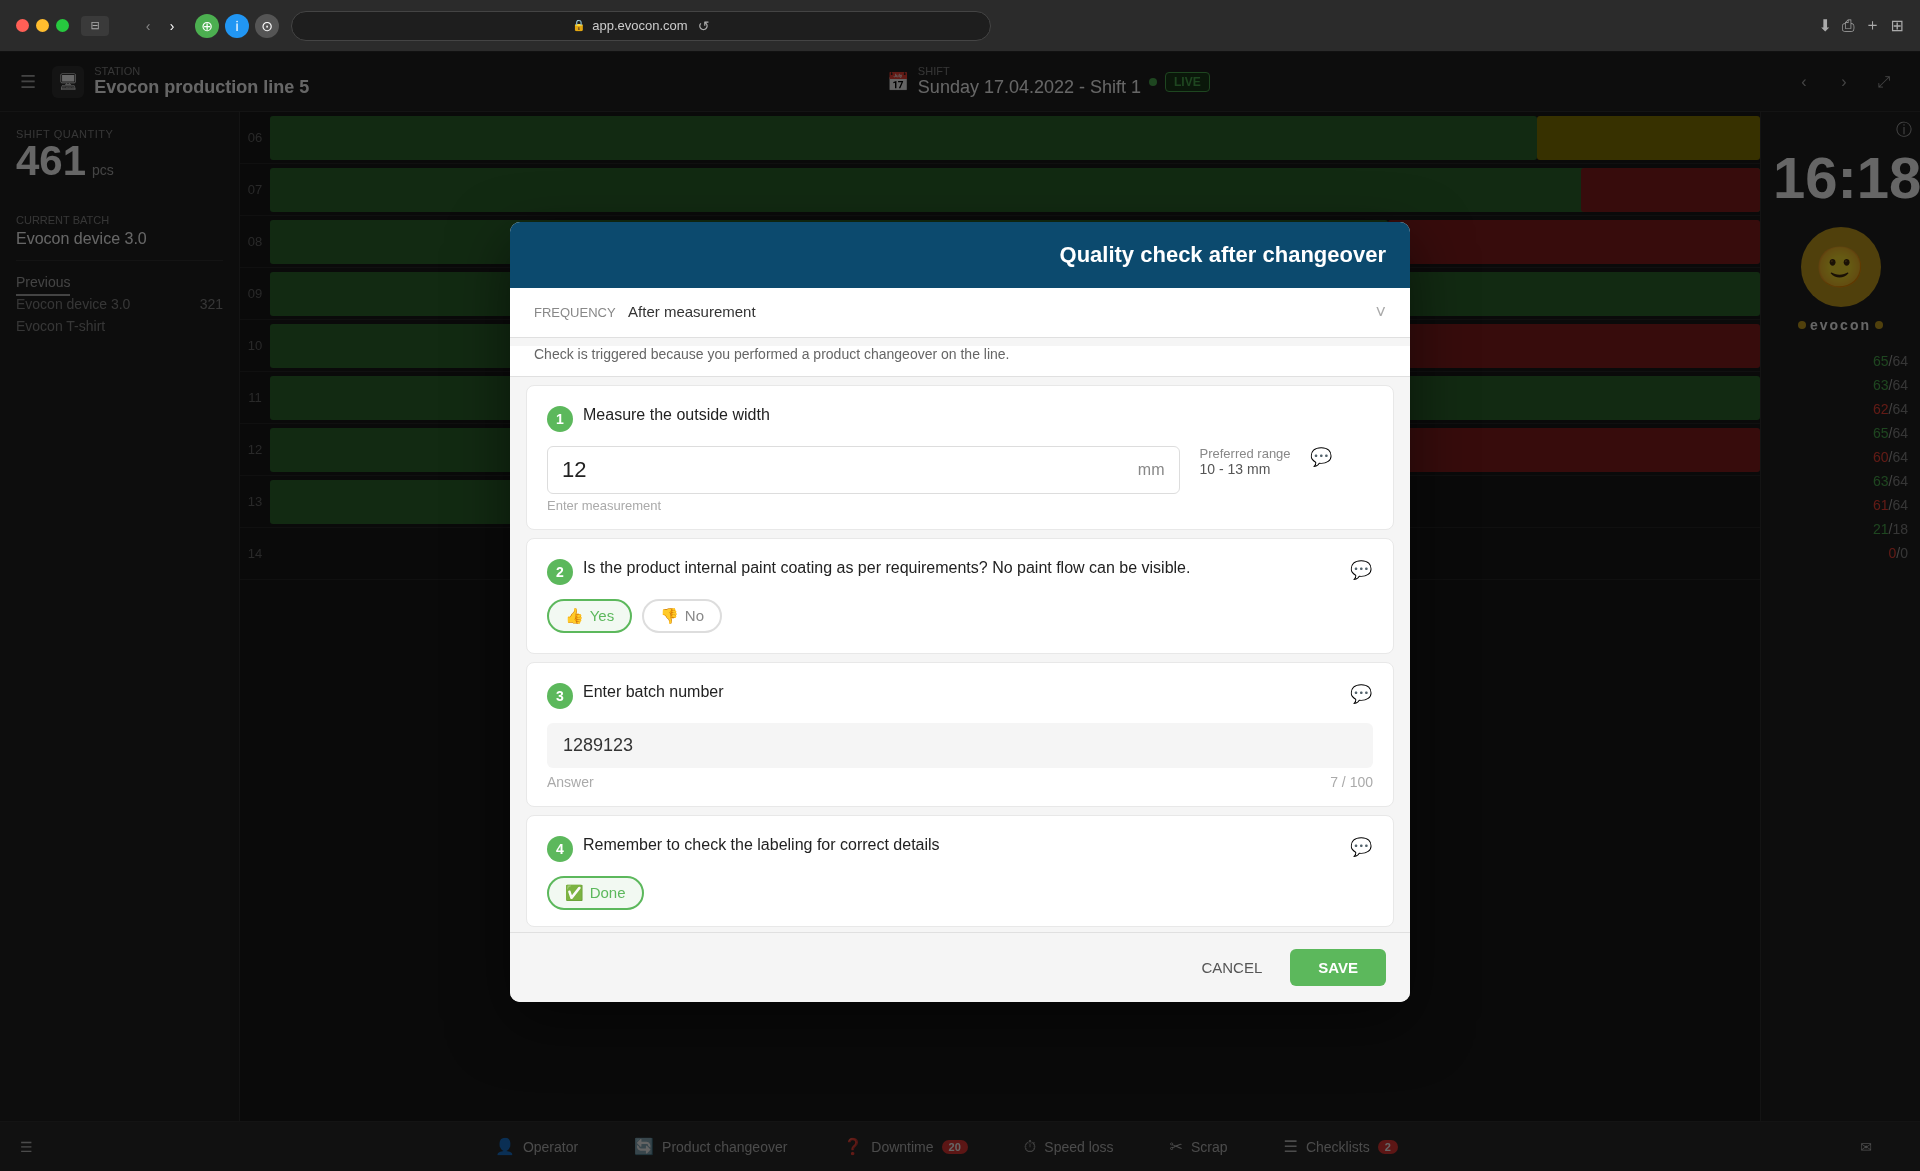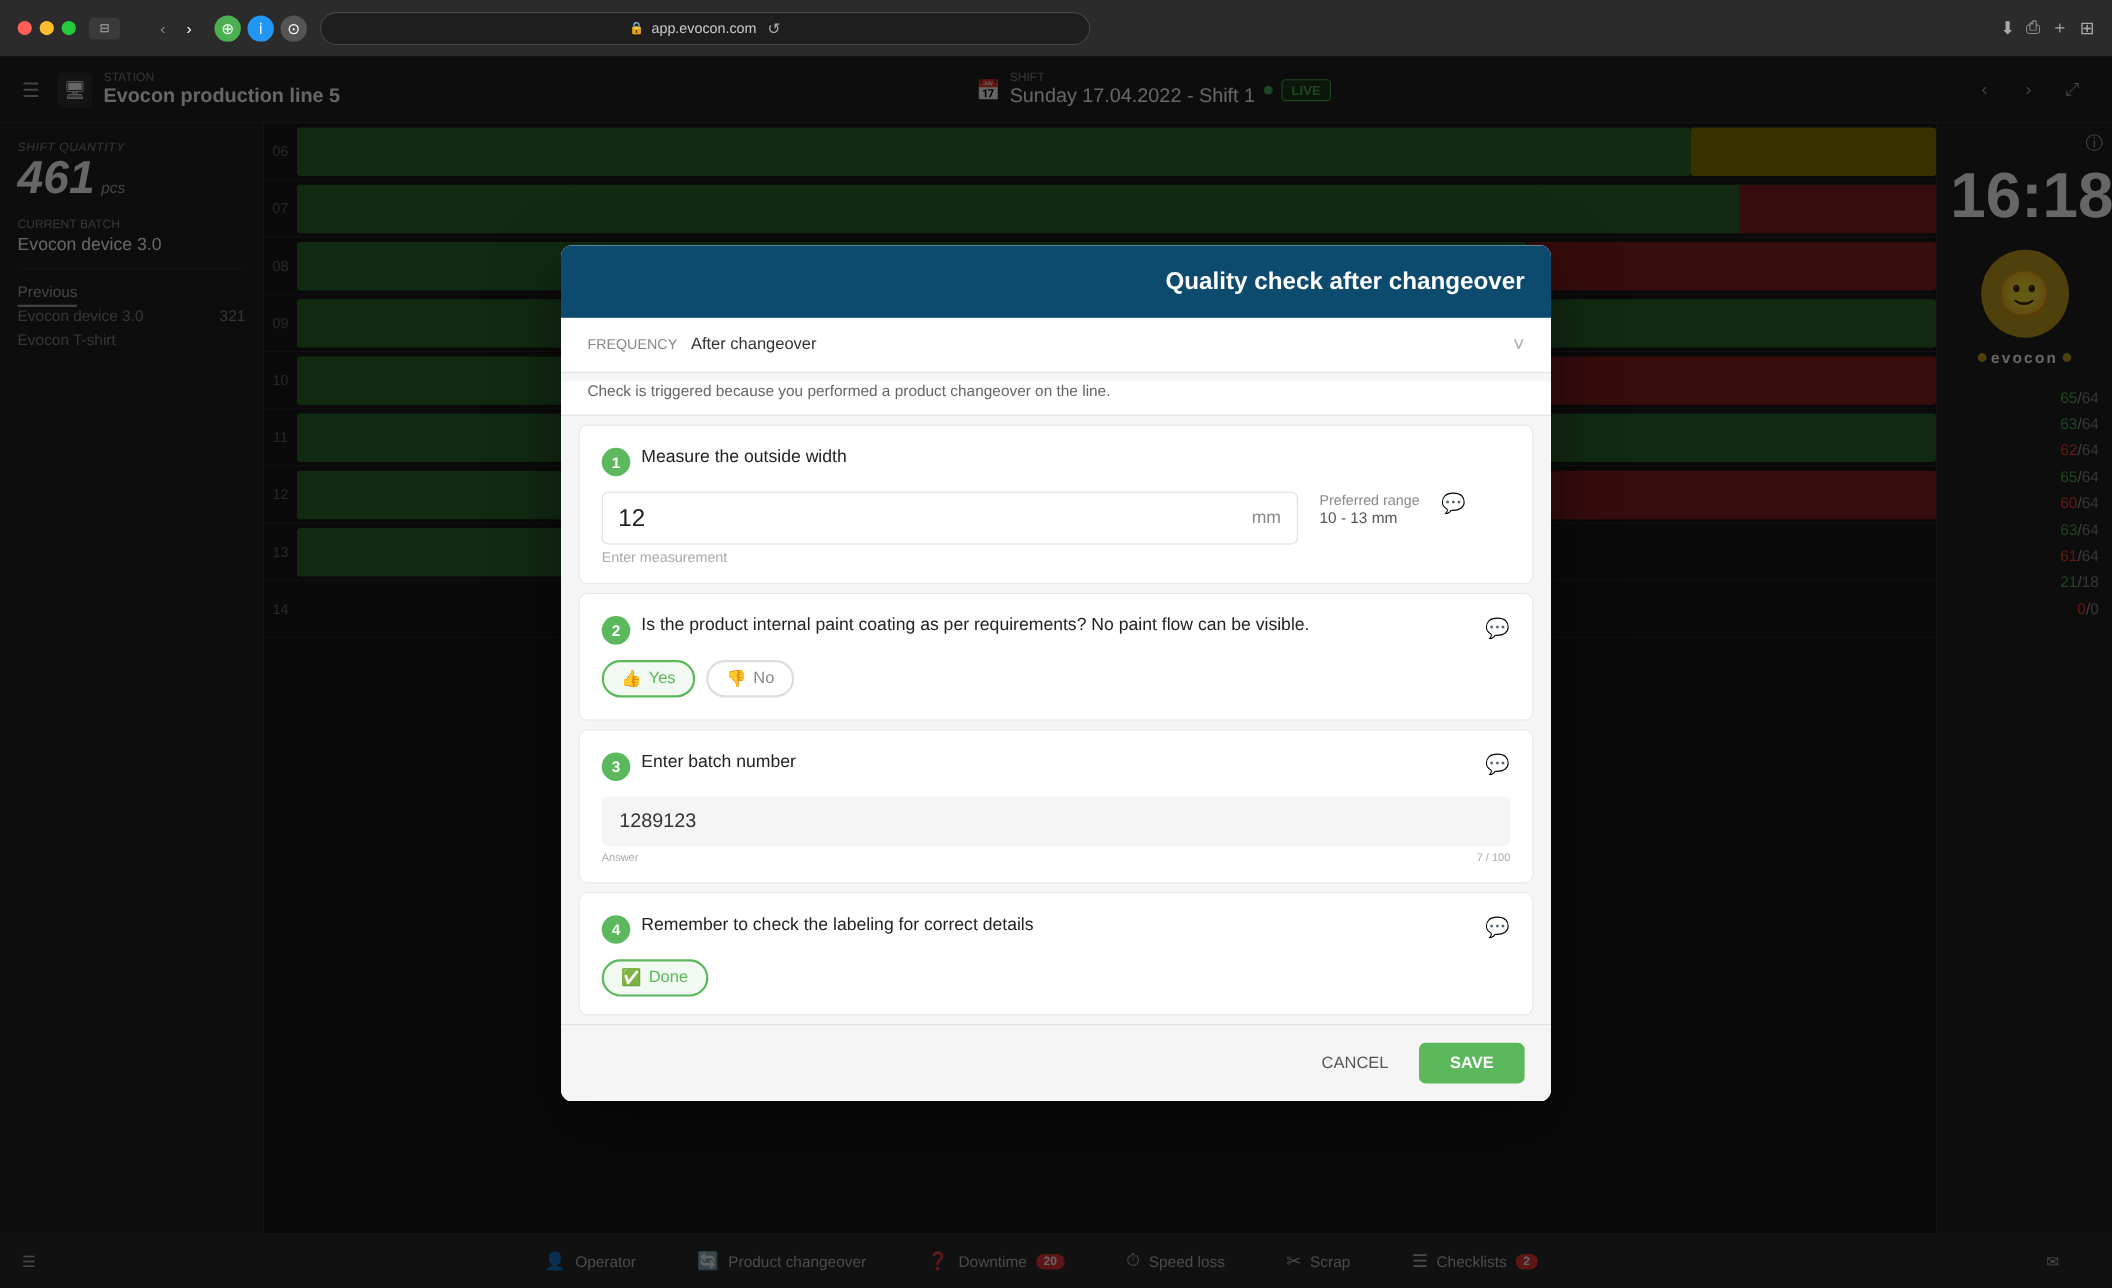--- a/index.html
+++ b/index.html
@@ -87,21 +87,21 @@
       position: absolute;
       left: 0;
       top: 112px;
       width: 240px;
       height: calc(100% - 112px - 50px);
       background: #222;
       border-right: 1px solid #333;
       padding: 16px;
       overflow: hidden;
     }
-    .sidebar-stat { margin-bottom: 16px; font-style: italic; }
+    .sidebar-stat { margin-bottom: 32px; }
     .sidebar-stat-label { color: #888; font-size: 11px; text-transform: uppercase; letter-spacing: 0.5px; }
     .sidebar-stat-value { color: #fff; font-size: 42px; font-weight: 700; line-height: 1; }
     .sidebar-stat-unit { color: #aaa; font-size: 14px; margin-left: 6px; }
     .sidebar-batch-label { color: #888; font-size: 11px; text-transform: uppercase; margin-bottom: 4px; }
     .sidebar-batch-value { color: #fff; font-size: 16px; font-weight: 500; margin-bottom: 12px; }
     .sidebar-divider { height:1px; background:#333; margin: 8px 0 12px; }
     .sidebar-prev-btn { color: #aaa; font-size: 14px; border-bottom: 2px solid #aaa; padding-bottom: 4px; display:inline-block; margin-bottom: 0; cursor:pointer; }
     .sidebar-list-item { display:flex; justify-content:space-between; align-items:center; color:#ccc; font-size:14px; margin-bottom:6px; }
     .sidebar-list-item span { color:#888; }
 
@@ -335,21 +335,21 @@
     .batch-input-wrap {
       background: #f5f5f5;
       border-radius: 6px;
       padding: 12px 16px;
       display: flex;
       align-items: center;
       justify-content: space-between;
       margin-bottom: 6px;
     }
     .batch-val { font-size: 18px; color: #333; }
-    .batch-meta { display:flex; justify-content:space-between; color:#aaa; font-size:10px; }
+    .batch-meta { display:flex; justify-content:space-between; color:#aaa; font-size:14px; }
 
     
     .btn-done {
       display: flex; align-items:center; gap:6px;
       border: 2px solid #5cb85c; border-radius: 20px;
       padding: 6px 16px; color: #5cb85c; font-size: 15px; cursor:pointer;
       background: rgba(92,184,92,0.08);
     }
 
     
@@ -599,21 +599,21 @@
 <div class="modal-overlay">
   <div class="modal">
     <div class="modal-header">
       <div class="modal-title">Quality check after changeover</div>
     </div>
     <div class="modal-body">
 
       <div class="freq-bar">
         <div>
           <span class="freq-label">FREQUENCY</span>
-          <span class="freq-value">After changeover</span>
+          <span class="freq-value">After measurement</span>
         </div>
         <span class="freq-chevron">˅</span>
       </div>
       <div class="freq-desc">Check is triggered because you performed a product changeover on the line.</div>
 
       <div class="q-card">
         <div class="q-header">
           <div class="q-num">1</div>
           <div class="q-text">Measure the outside width</div>
         </div>

